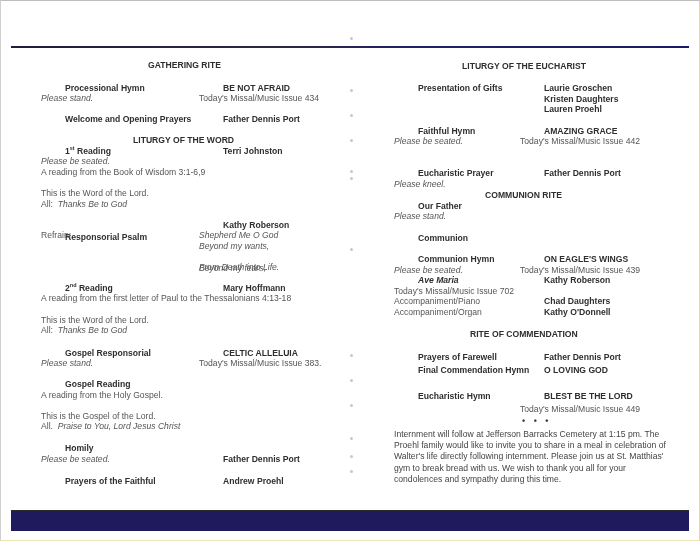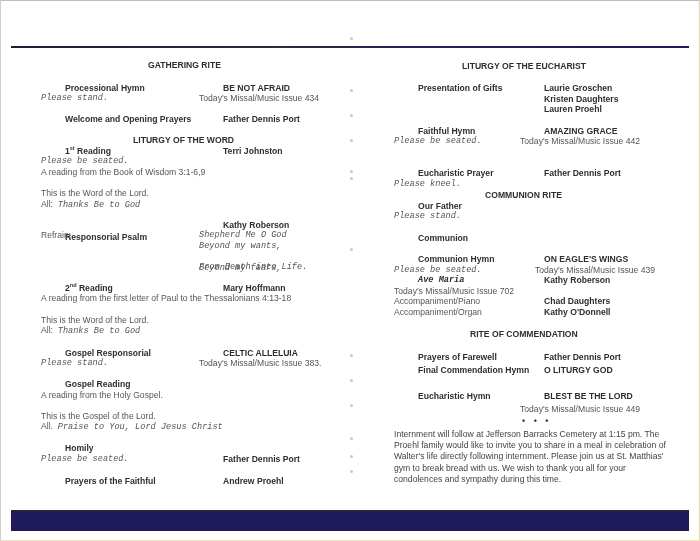--- a/index.html
+++ b/index.html
@@ -26,21 +26,21 @@
   .center-dot {
     position: absolute; left: 350px; width: 3px; height: 3px; border-radius: 50%;
     background: #c8c8c8;
   }
   .col { position: absolute; font-size: 8.6px; line-height: 10.6px; }
   .left-col { left: 41px; top: 60px; width: 300px; }
   .right-col { left: 394px; top: 60px; width: 290px; }
   .heading { position: absolute; font-weight: bold; font-size: 8.6px; color: #2e2e2e; white-space: nowrap; }
   .item { position: absolute; white-space: nowrap; }
   .b { font-weight: bold; color: #2e2e2e; padding-left: 24px; }
-  .i { font-style: italic; color: #555; font-family: Liberation Mono, monospace; }
+  .i { font-style: italic; color: #555; }
   .n { color: #555; }
   sup { font-size: 5.5px; line-height: 0; }
   .dots { position: absolute; font-weight: bold; letter-spacing: 3px; font-size: 9px; }
   .para { position: absolute; white-space: normal; width: 270px; line-height: 11.2px; color: #444; }
 </style>
 </head>
 <body>
 
 <div class="frame"></div>
 <div class="top-rule"></div>
@@ -131,35 +131,35 @@
   <div class="heading" style="left:91px;top:130px">COMMUNION RITE</div>
 
   <div class="item b" style="left:0;top:141px">Our Father</div>
   <div class="item i" style="left:0;top:151px">Please stand.</div>
 
   <div class="item b" style="left:0;top:173px">Communion</div>
 
   <div class="item b" style="left:0;top:194px">Communion Hymn</div>
   <div class="item b" style="left:126px;top:194px">ON EAGLE'S WINGS</div>
   <div class="item i" style="left:0;top:205px">Please be seated.</div>
-  <div class="item n" style="left:141px;top:205px">Today's Missal/Music Issue 439</div>
+  <div class="item n" style="left:126px;top:205px">Today's Missal/Music Issue 439</div>
   <div class="item b i" style="left:0;top:215px;color:#2e2e2e">Ave Maria</div>
   <div class="item b" style="left:126px;top:215px">Kathy Roberson</div>
   <div class="item n" style="left:0;top:226px">Today's Missal/Music Issue 702</div>
   <div class="item n" style="left:0;top:236px">Accompaniment/Piano</div>
   <div class="item b" style="left:126px;top:236px">Chad Daughters</div>
   <div class="item n" style="left:0;top:247px">Accompaniment/Organ</div>
   <div class="item b" style="left:126px;top:247px">Kathy O'Donnell</div>
 
   <div class="heading" style="left:76px;top:269px">RITE OF COMMENDATION</div>
 
   <div class="item b" style="left:0;top:292px">Prayers of Farewell</div>
   <div class="item b" style="left:126px;top:292px">Father Dennis Port</div>
   <div class="item b" style="left:0;top:305px">Final Commendation Hymn</div>
-  <div class="item b" style="left:126px;top:305px">O LITURGY GOD</div>
+  <div class="item b" style="left:126px;top:305px">O LOVING GOD</div>
 
   <div class="item b" style="left:0;top:331px">Eucharistic Hymn</div>
   <div class="item b" style="left:126px;top:331px">BLEST BE THE LORD</div>
   <div class="item n" style="left:126px;top:344px">Today's Missal/Music Issue 449</div>
 
   <div class="dots" style="left:128px;top:356px">• • •</div>
 
   <div class="para" style="left:0;top:369px;width:275px">Internment will follow at Jefferson Barracks Cemetery at 1:15 pm. The Proehl family would like to invite you to share in a meal in celebration of Walter's life directly following internment. Please join us at St. Matthias' gym to break bread with us.  We wish to thank you all for your condolences and sympathy during this time.</div>
 </div>
 

